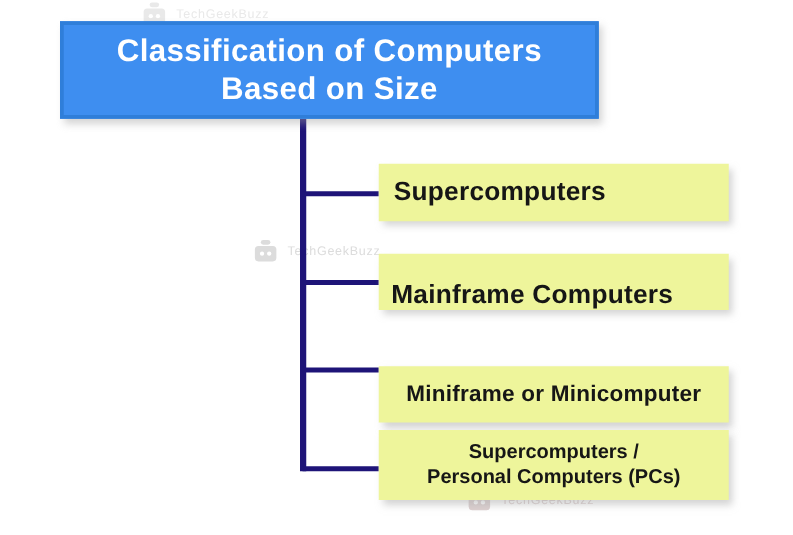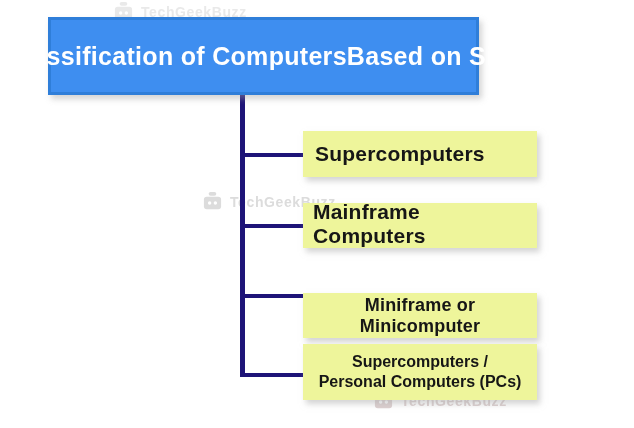--- a/index.html
+++ b/index.html
@@ -5,54 +5,54 @@
   html,body{margin:0;padding:0;background:#fff;}
   .canvas{
     position:relative;width:634px;height:428px;background:#ffffff;
     overflow:hidden;font-family:"Liberation Sans",sans-serif;
   }
   
   .title-box{
     position:absolute;left:48px;top:17px;width:431px;height:78px;
     background:#3E8EF0;border:3px solid #2F7ED9;box-sizing:border-box;
     box-shadow:3px 4px 6px rgba(160,160,160,.45);
-    display:flex;flex-direction:row;justify-content:center;align-items:center;
+    display:flex;flex-direction:column;justify-content:center;align-items:center;
     z-index:3;
   }
   .title-line{
     color:#ffffff;font-weight:700;font-size:25px;line-height:30px;
     letter-spacing:.3px;white-space:nowrap;
   }
   
   .trunk{
     position:absolute;left:240px;top:95px;width:5px;height:282px;
     background:#1E1478;z-index:2;
   }
   .branch{
     position:absolute;left:242px;width:61px;height:4px;background:#1E1478;z-index:2;
   }
   .b1{top:153px}.b2{top:224px}.b3{top:294px}.b4{top:373px}
   
   .node{
-    position:absolute;left:303px;width:234px;background:#EEF59B;
+    position:absolute;left:303px;width:280px;background:#EEF59B;
     box-shadow:3px 4px 6px rgba(175,175,175,.55);box-sizing:border-box;
     color:#161616;z-index:2;display:flex;flex-direction:column;justify-content:center;
   }
   .node span{display:block;}
   .n1{top:131px;height:46px;padding-left:12px;font-size:21px;font-weight:600;letter-spacing:.2px;}
   .n2{top:203px;height:45px;padding-left:10px;font-size:21px;font-weight:600;letter-spacing:.2px;justify-content:flex-end;}
   .n3{top:256px;height:45px;font-size:18px;font-weight:600;text-align:center;letter-spacing:.2px;margin-top:37px;}
   .n4{top:344px;height:56px;font-size:16px;font-weight:600;text-align:center;line-height:20px;}
   
   .watermark{
     position:absolute;display:flex;align-items:center;gap:6px;z-index:1;
     pointer-events:none;
   }
   .wm-icon{width:23px;height:21px;flex:0 0 auto;}
-  .wm-text{font-size:14px;font-weight:700;letter-spacing:.6px;white-space:nowrap;}
+  .wm-text{font-size:10px;font-weight:400;letter-spacing:.6px;white-space:nowrap;}
   .wm-top{left:112px;top:1px;color:#e9e9e9;}
   .wm-mid{left:201px;top:191px;color:#dcdcdc;}
   .wm-bottom{left:372px;top:390px;color:#dccfcf;}
 </style>
 </head>
 <body>
 
 <div class="canvas">
 
   <div class="watermark wm-top">

